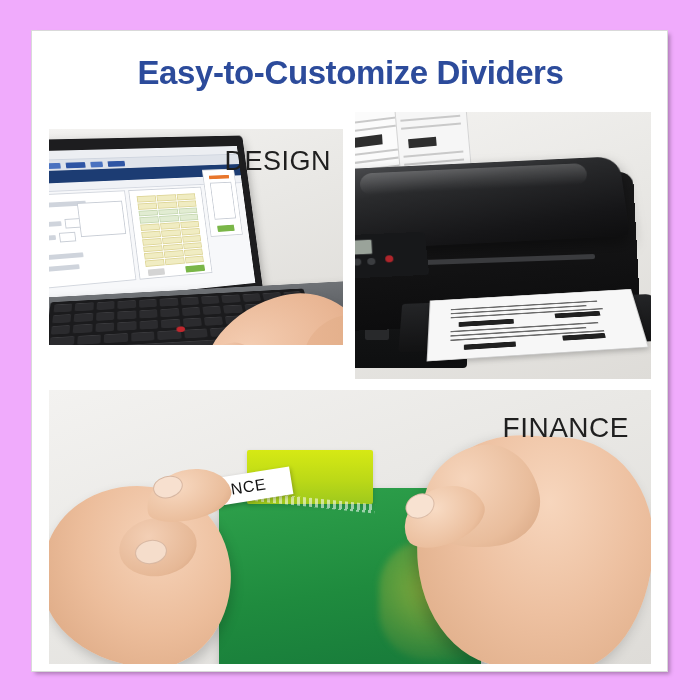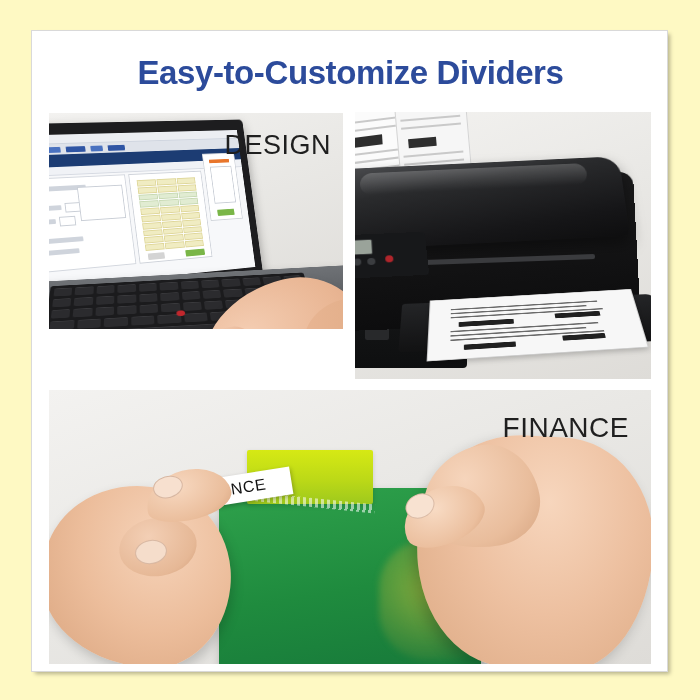--- a/index.html
+++ b/index.html
@@ -12,21 +12,21 @@
     height: 700px;
     font-family: "Liberation Sans", sans-serif;
     overflow: hidden;
   }
 
   
   #canvas {
     position: relative;
     width: 700px;
     height: 700px;
-    background: #fef9c3;
+    background: #f0abfc;
   }
 
   
   #card {
     position: absolute;
     left: 31px;
     top: 30px;
     width: 637px;
     height: 642px;
     background: #ffffff;
@@ -50,21 +50,21 @@
     font-family: "Liberation Sans", sans-serif;
     white-space: nowrap;
   }
 
   
   .panel {
     position: absolute;
     overflow: hidden;
     background: #e6e5e2;
   }
-  #panel-design { left: 17px;  top: 82px;  width: 294px; height: 216px; text-decoration: underline; }
+  #panel-design { left: 17px;  top: 98px;  width: 294px; height: 216px; text-decoration: underline; }
   #panel-print  { left: 323px; top: 81px;  width: 296px; height: 267px; }
   #panel-insert { left: 17px;  top: 359px; width: 602px; height: 274px; }
 
   .panel-bg {
     position: absolute;
     inset: 0;
     background: linear-gradient(160deg,#f3f2f0 0%, #e9e8e5 45%, #dedcd8 100%);
   }
 
   .panel-label {

